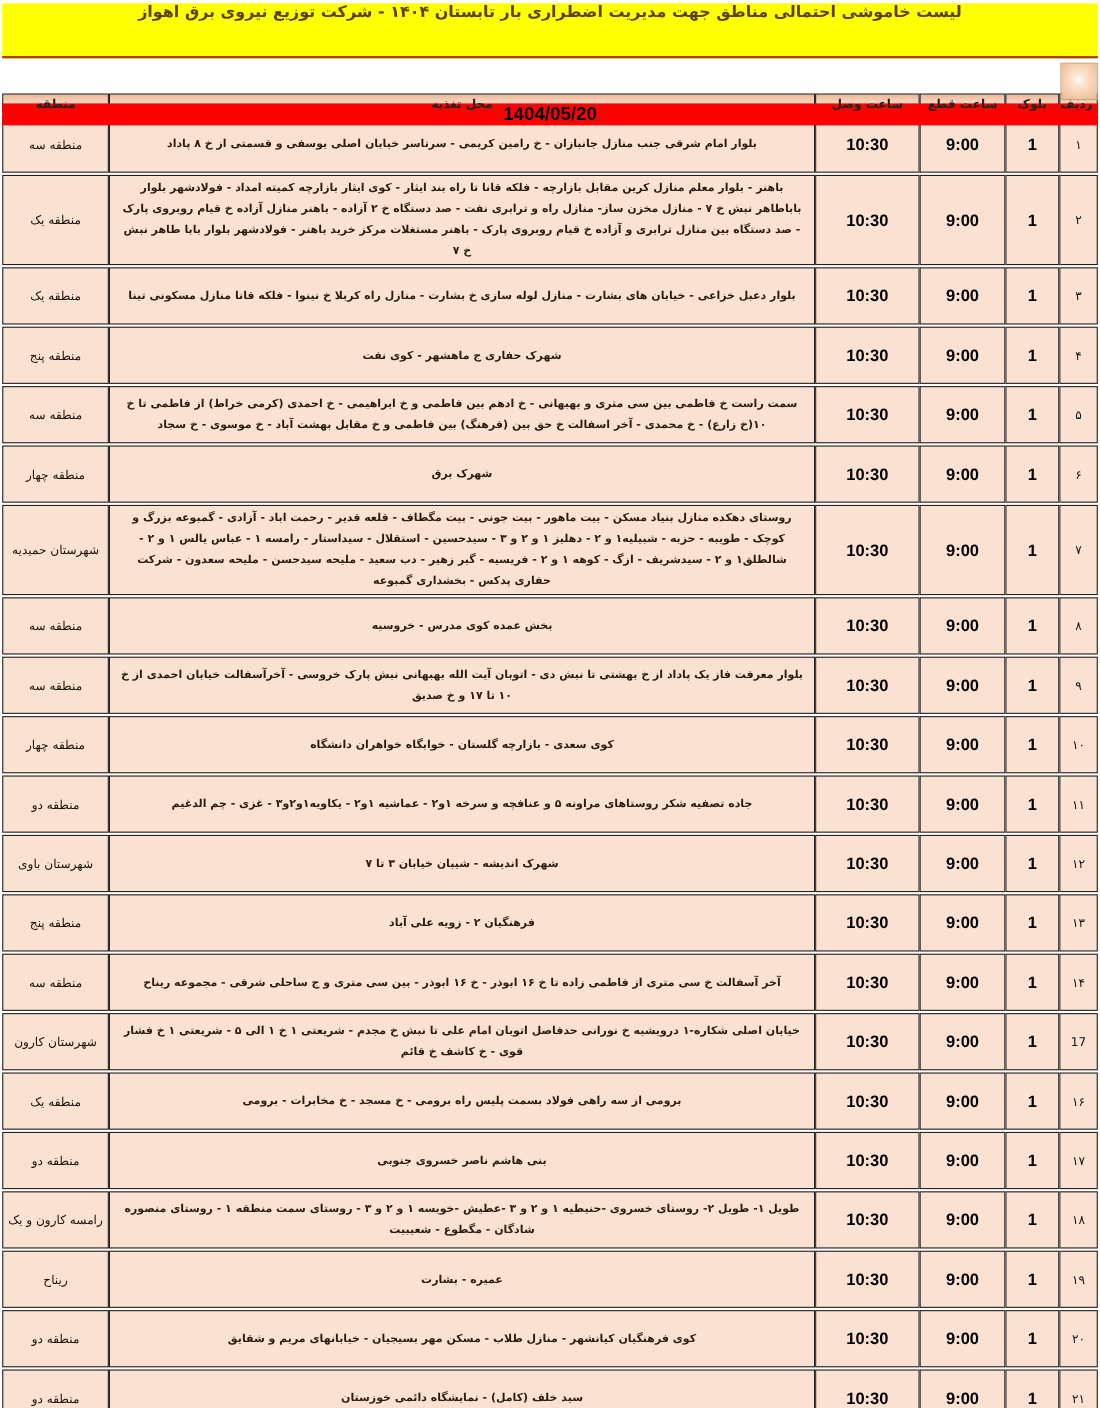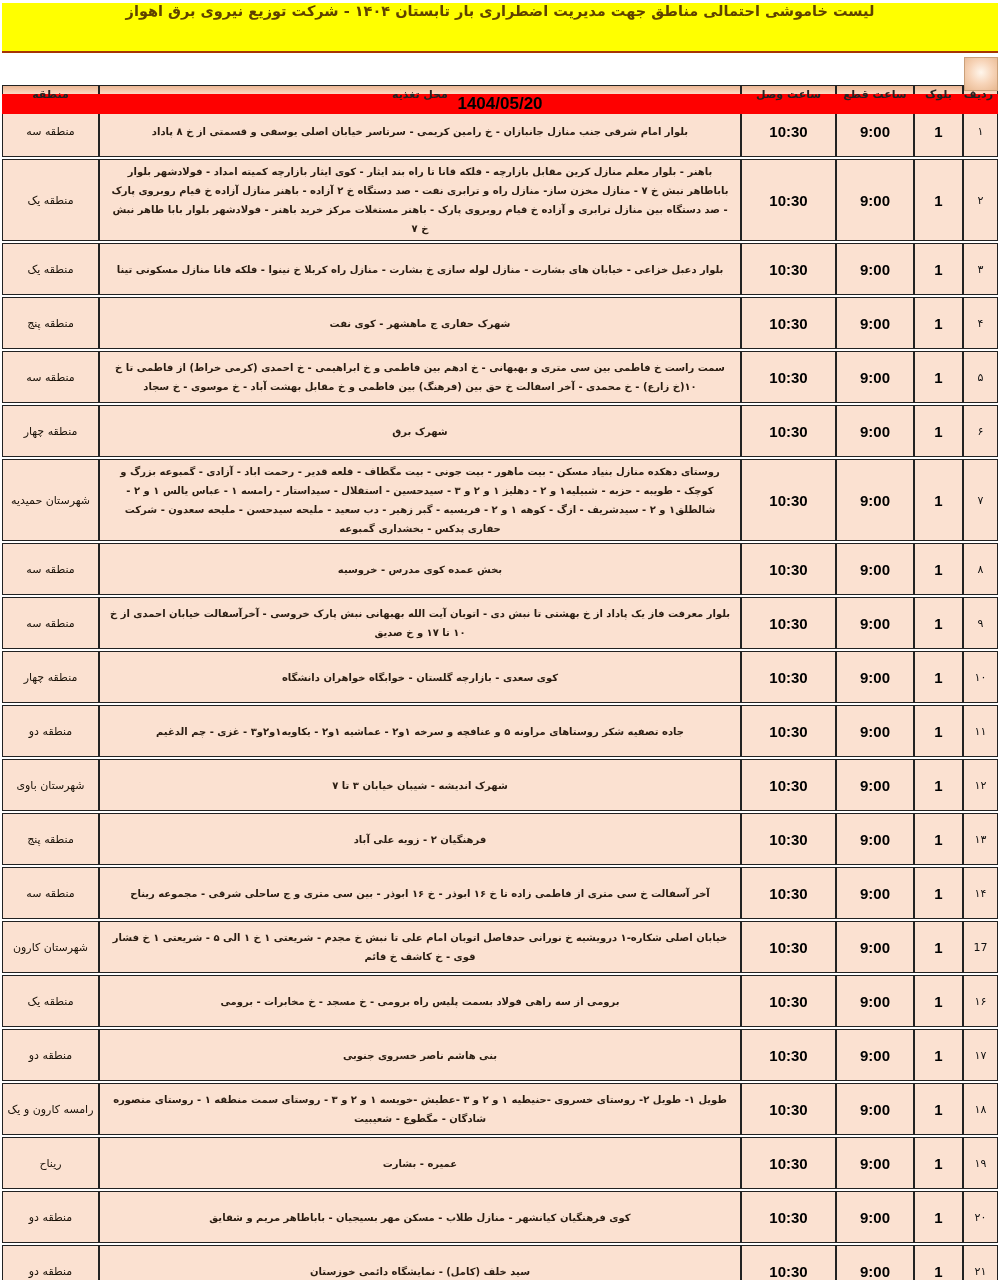--- a/index.html
+++ b/index.html
@@ -279,21 +279,21 @@
     <td class="cell-time">10:30</td>
     <td class="cell-loc">عمیره - بشارت</td>
     <td class="cell-region">ریناح</td>
   </tr>
 
   <tr>
     <td class="cell-num">۲۰</td>
     <td class="cell-block">1</td>
     <td class="cell-time">9:00</td>
     <td class="cell-time">10:30</td>
-    <td class="cell-loc">کوی فرهنگیان کیانشهر - منازل طلاب - مسکن مهر بسیجیان - باباطاهر مریم و شقایق</td>
+    <td class="cell-loc">کوی فرهنگیان کیانشهر - منازل طلاب - مسکن مهر بسیجیان - خیابانهای مریم و شقایق</td>
     <td class="cell-region">منطقه دو</td>
   </tr>
 
   <tr>
     <td class="cell-num">۲۱</td>
     <td class="cell-block">1</td>
     <td class="cell-time">9:00</td>
     <td class="cell-time">10:30</td>
     <td class="cell-loc">سید خلف (کامل) - نمایشگاه دائمی خوزستان</td>
     <td class="cell-region">منطقه دو</td>

